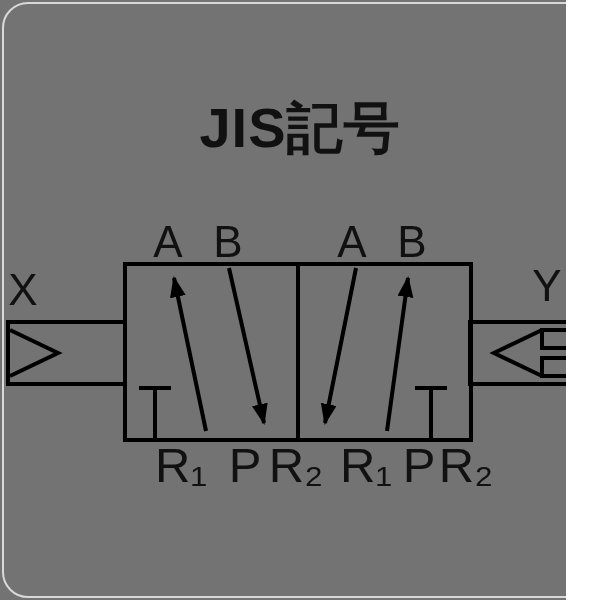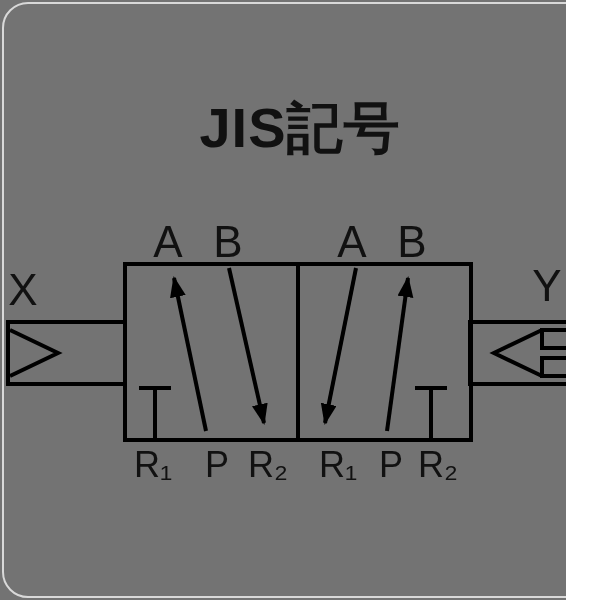--- a/index.html
+++ b/index.html
@@ -48,21 +48,21 @@
     line-height: 1;
     color: #111111;
     white-space: nowrap;
   }
   .lbl-x   { left: 23px;  top: 290px; }
   .lbl-y   { left: 547px; top: 286px; }
   .lbl-p1a { left: 168px; top: 242px; }
   .lbl-p1b { left: 228px; top: 242px; }
   .lbl-p2a { left: 352px; top: 242px; }
   .lbl-p2b { left: 412px; top: 242px; }
-  .lbl-bot { font-size: 36px; }
+  .lbl-bot { font-size: 49px; margin-left: 28px; }
   .lbl-p1r1 { left: 153px; top: 465px; }
   .lbl-p1p  { left: 217px; top: 465px; }
   .lbl-p1r2 { left: 268px; top: 465px; }
   .lbl-p2r1 { left: 338px; top: 465px; }
   .lbl-p2p  { left: 391px; top: 465px; }
   .lbl-p2r2 { left: 438px; top: 465px; }
 </style>
 </head>
 <body>
 

